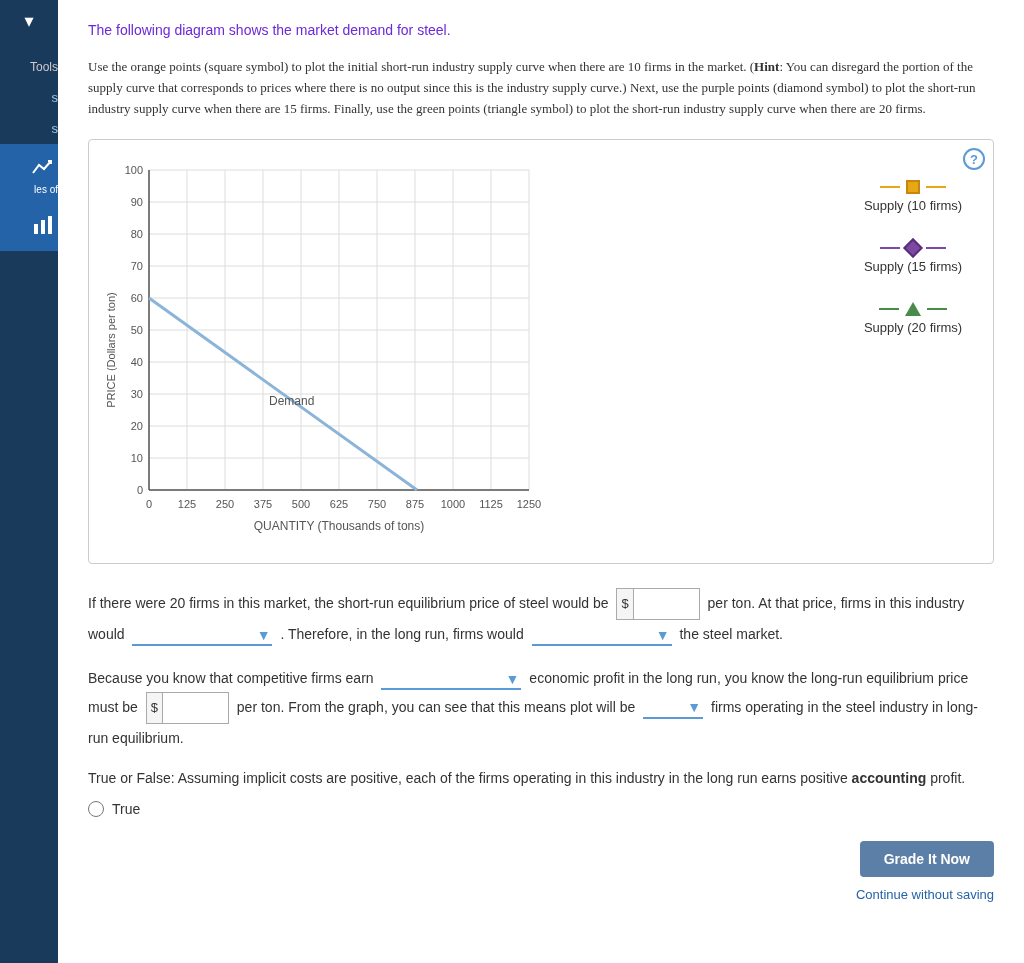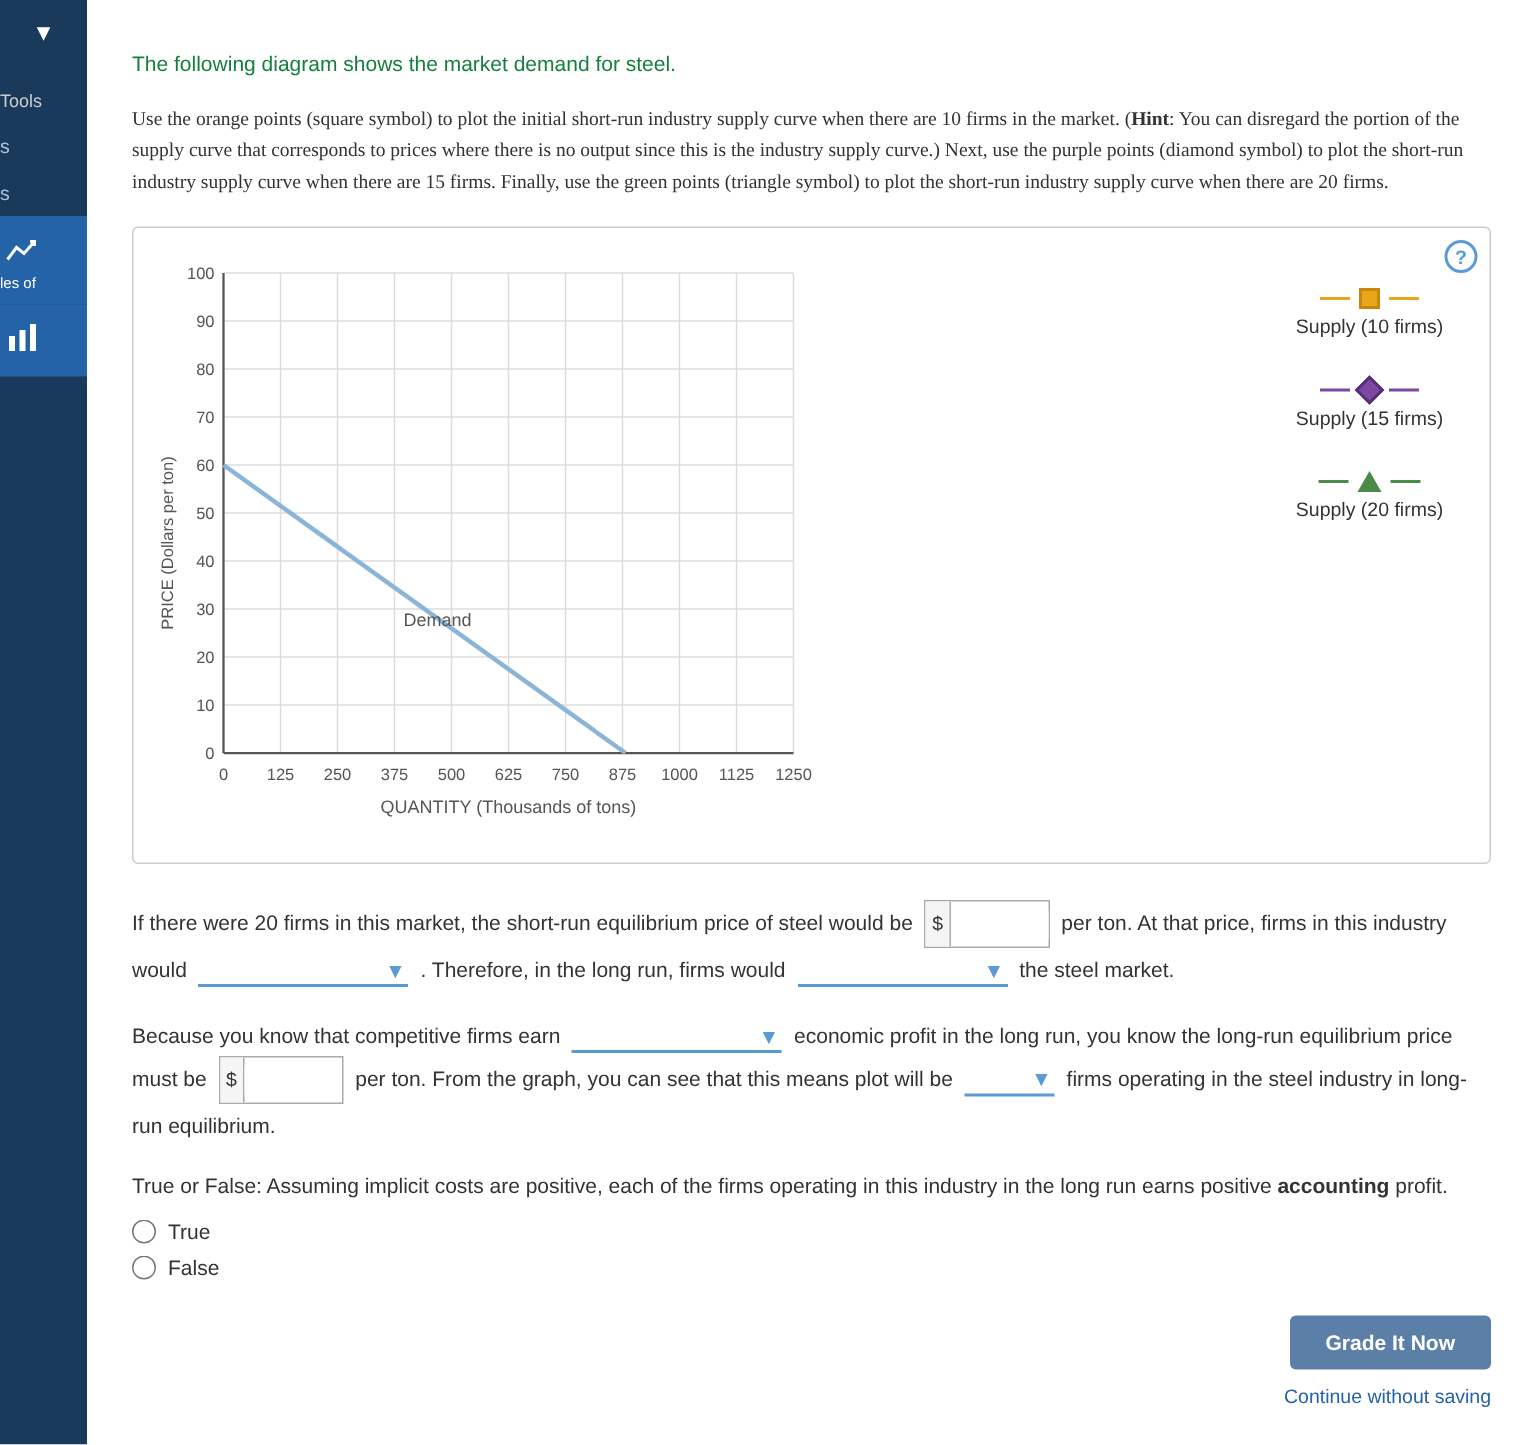--- a/index.html
+++ b/index.html
@@ -27,21 +27,21 @@
     .sidebar-chevron {
       color: #fff;
       font-size: 18px;
       cursor: pointer;
       margin-bottom: 20px;
     }
     .sidebar-item {
       width: 100%;
       display: flex;
       flex-direction: column;
-      align-items: flex-start;
+      align-items: flex-end;
       padding: 8px 0;
       color: #aac4e0;
       font-size: 10px;
       cursor: pointer;
     }
     .sidebar-item.active {
       background: #2563a8;
       color: #fff;
     }
     .sidebar-item .icon-box {
@@ -61,24 +61,23 @@
     
     .main-content {
       flex: 1;
       overflow-y: auto;
       padding: 20px 30px 30px 30px;
       background: #fff;
     }
 
     .intro-text {
       font-size: 14px;
-      color: #15803d;
+      color: #6d28d9;
       margin-bottom: 16px;
       line-height: 1.5;
-      margin-top: 12px;
     }
 
     .instruction-text {
       font-size: 13px;
       color: #333;
       margin-bottom: 20px;
       line-height: 1.6;
       font-family: Liberation Serif, serif;
     }
 
@@ -489,24 +488,20 @@
   </div>
 
   <div class="tf-section">
     <p class="tf-statement">
       True or False: Assuming implicit costs are positive, each of the firms operating in this industry in the long run earns positive <span class="bold-word">accounting</span> profit.
     </p>
     <label class="tf-option">
       <input type="radio" name="tf-answer" value="true" style="">
       <span>True</span>
     </label>
-    <label class="tf-option">
-      <input type="radio" name="tf-answer" value="false" style="">
-      <span>False</span>
-    </label>
   </div>
 
   <div class="footer-actions">
     <div class="footer-buttons-row">
       <button class="btn-grade">Grade It Now</button>
     </div>
     <button class="btn-continue-no-save">Continue without saving</button>
   </div>
 
 </div>

